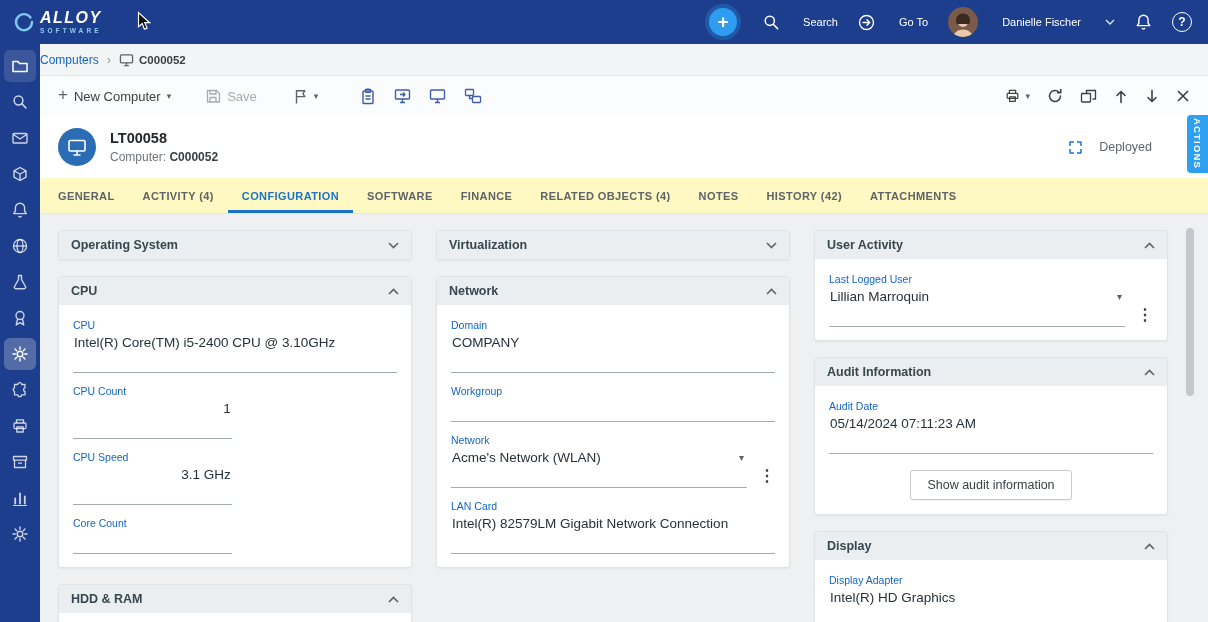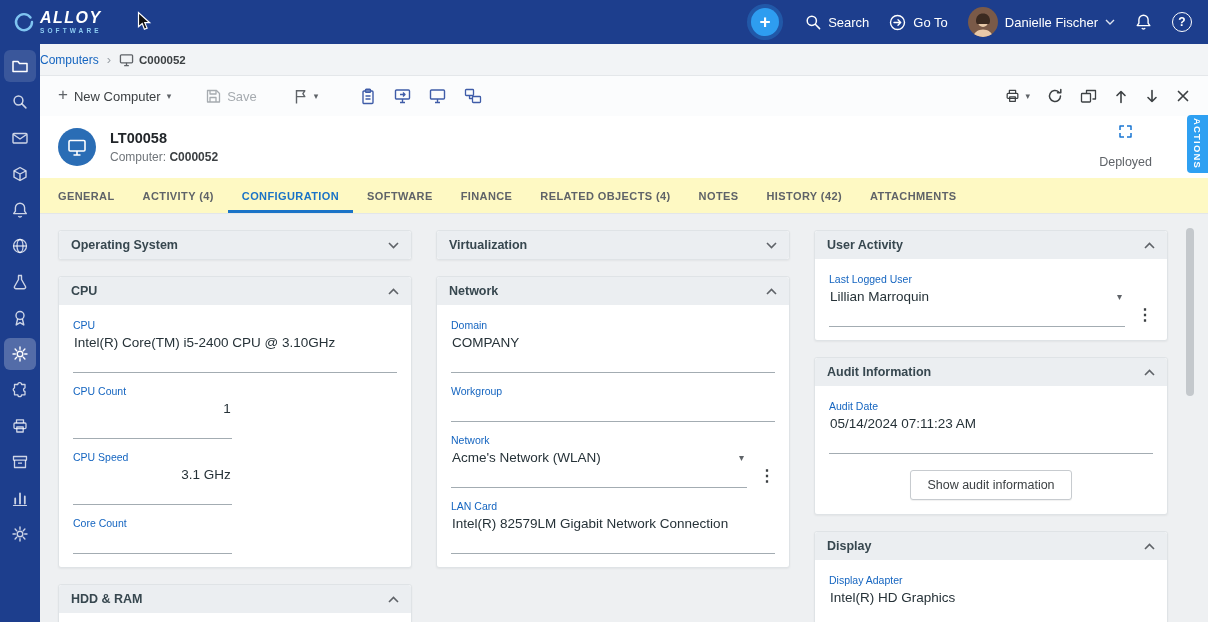--- a/index.html
+++ b/index.html
@@ -8,21 +8,21 @@
   .screen { width:1208px; height:622px; position:relative; display:flex; flex-direction:column; overflow:hidden; }
 
   
   .topbar { flex:0 0 44px; background:#1d3e8d; display:flex; align-items:center; color:#fff; padding:0 16px 0 12px; position:relative; z-index:5; }
   .logo { display:flex; align-items:center; gap:6px; }
   .logo-text { line-height:1; }
   .logo-main { font-size:16px; font-weight:bold; font-style:italic; letter-spacing:1.5px; }
   .logo-sub { font-size:6.5px; letter-spacing:3.1px; color:#8ecdf3; font-weight:bold; margin-top:2px; }
   .topbar-right { margin-left:auto; display:flex; align-items:center; gap:20px; }
   .plus-btn { width:28px; height:28px; border-radius:50%; background:#2e9df0; box-shadow:0 0 0 4px rgba(46,157,240,.28); display:flex; align-items:center; justify-content:center; font-size:19px; font-weight:bold; margin-right:6px; cursor:pointer; }
-  .tb-item { display:flex; align-items:center; gap:7px; font-size:13px; cursor:pointer; }
+  .tb-item { display:flex; align-items:center; gap:24px; font-size:11px; cursor:pointer; }
   .avatar { width:30px; height:30px; border-radius:50%; background:#7a5a48; overflow:hidden; display:flex; align-items:flex-end; justify-content:center; }
   .help-btn { width:20px; height:20px; border-radius:50%; border:1.5px solid #fff; display:flex; align-items:center; justify-content:center; font-size:12px; font-weight:bold; cursor:pointer; }
   .chev-sm { opacity:.85; }
 
   
   .app-row { flex:1; display:flex; min-height:0; }
   .sidebar { flex:0 0 40px; background:#1d3e8d; display:flex; flex-direction:column; align-items:center; padding-top:6px; }
   .side-item { width:32px; height:32px; margin-bottom:4px; border-radius:6px; display:flex; align-items:center; justify-content:center; color:rgba(255,255,255,.78); cursor:pointer; }
   .side-item.soft { background:rgba(255,255,255,.13); color:#fff; }
   .side-item.active { background:rgba(255,255,255,.24); color:#fff; }
@@ -46,21 +46,21 @@
   .tb-right { margin-left:auto; display:flex; align-items:center; gap:17px; color:#3c4043; }
   .tb-icon { display:flex; align-items:center; gap:4px; cursor:pointer; }
 
   
   .rec-header { flex:0 0 62px; background:#fff; display:flex; align-items:center; padding-left:18px; }
   .rec-icon { width:38px; height:38px; border-radius:50%; background:#2a6db5; display:flex; align-items:center; justify-content:center; color:#fff; }
   .rec-text { margin-left:14px; }
   .rec-title { font-size:14.5px; font-weight:bold; color:#212529; margin-bottom:4px; }
   .rec-sub { font-size:12px; color:#70757a; }
   .rec-sub .rec-id { color:#3c4043; font-weight:bold; }
-  .rec-status { margin-left:auto; margin-right:56px; display:flex; align-items:center; gap:17px; font-size:12.5px; color:#5f6368;flex-direction:column; }
+  .rec-status { margin-left:auto; margin-right:56px; display:flex; align-items:center; gap:17px; font-size:12.5px; color:#5f6368; }
 
   
   .tabs { flex:0 0 36px; background:#fef9c3; border-bottom:1px solid #e3e6e9; display:flex; align-items:stretch; padding-left:18px; }
   .tab { display:flex; align-items:center; padding:0 14px; font-size:11px; font-weight:bold; letter-spacing:.4px; color:#5f6368; cursor:pointer; white-space:nowrap; }
   .tab:first-child { padding-left:0; }
   .tab.active { color:#1a73c7; box-shadow:inset 0 -3px 0 #1a73c7; }
 
   
   .content { flex:1; min-height:0; background:#eef0f2; padding:16px 40px 0 18px; display:grid; grid-template-columns:1fr 1fr 1fr; column-gap:24px; align-items:start; overflow:hidden; position:relative; }
   .col { display:flex; flex-direction:column; gap:16px; min-width:0; }

